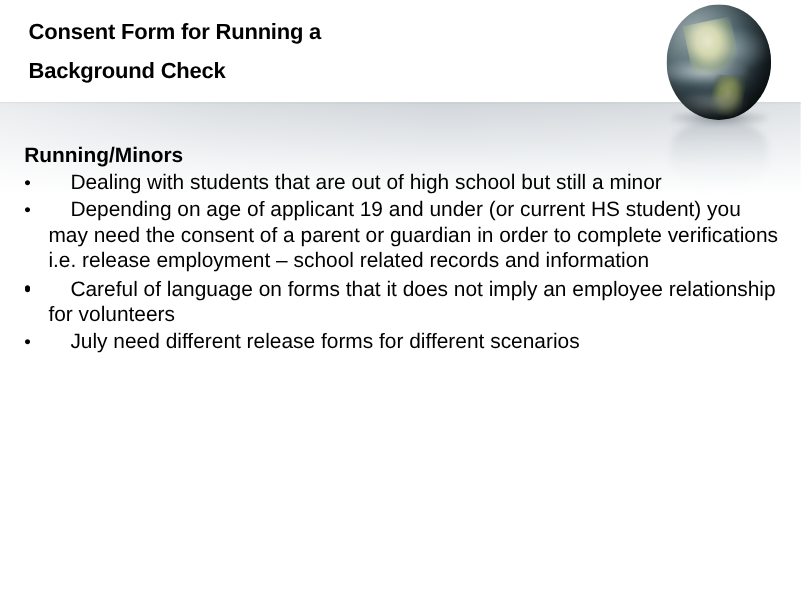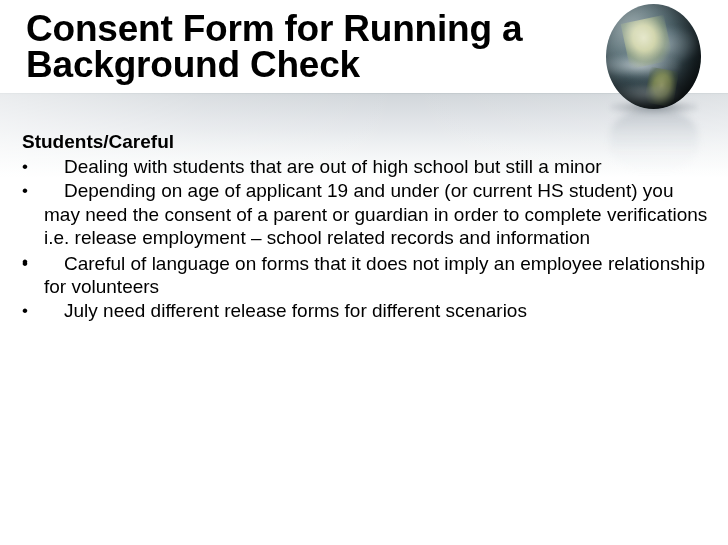--- a/index.html
+++ b/index.html
@@ -163,21 +163,21 @@
         rgba(255,255,255,0) 100%);
     filter: blur(3px);
   }
 
   
   .title {
     position: absolute;
     left: 26px;
     top: 11px;
     width: 560px;
-    font-size: 37px;
+    font-size: 20px;
     font-weight: bold;
     line-height: 36px;
     color: #000000;
     letter-spacing: -0.2px;
   }
   .title-line { display: block; }
 
   
   .body-block {
     position: absolute;
@@ -240,21 +240,21 @@
     </div>
   </div>
 
   <div class="title">
     <span class="title-line">Consent Form for Running a</span>
     <span class="title-line">Background Check</span>
   </div>
 
   <div class="body-block">
 
-    <div class="sub-head">Students/Careful</div>
+    <div class="sub-head">Running/Minors</div>
     <ul class="bullets">
       <li>
         <span class="dot">•</span>
         <span class="b-text">Dealing with students that are out of high school but still a minor</span>
       </li>
       <li>
         <span class="dot">•</span>
         <span class="b-text">Depending on age of applicant 19 and under (or current HS student) you may need the consent of a parent or guardian in order to complete verifications i.e. release employment – school related records and information</span>
       </li>
       <li>

